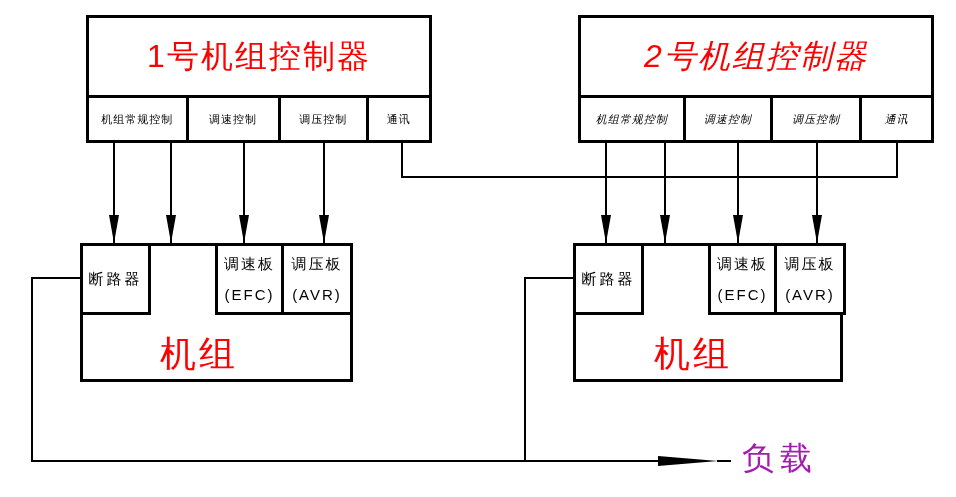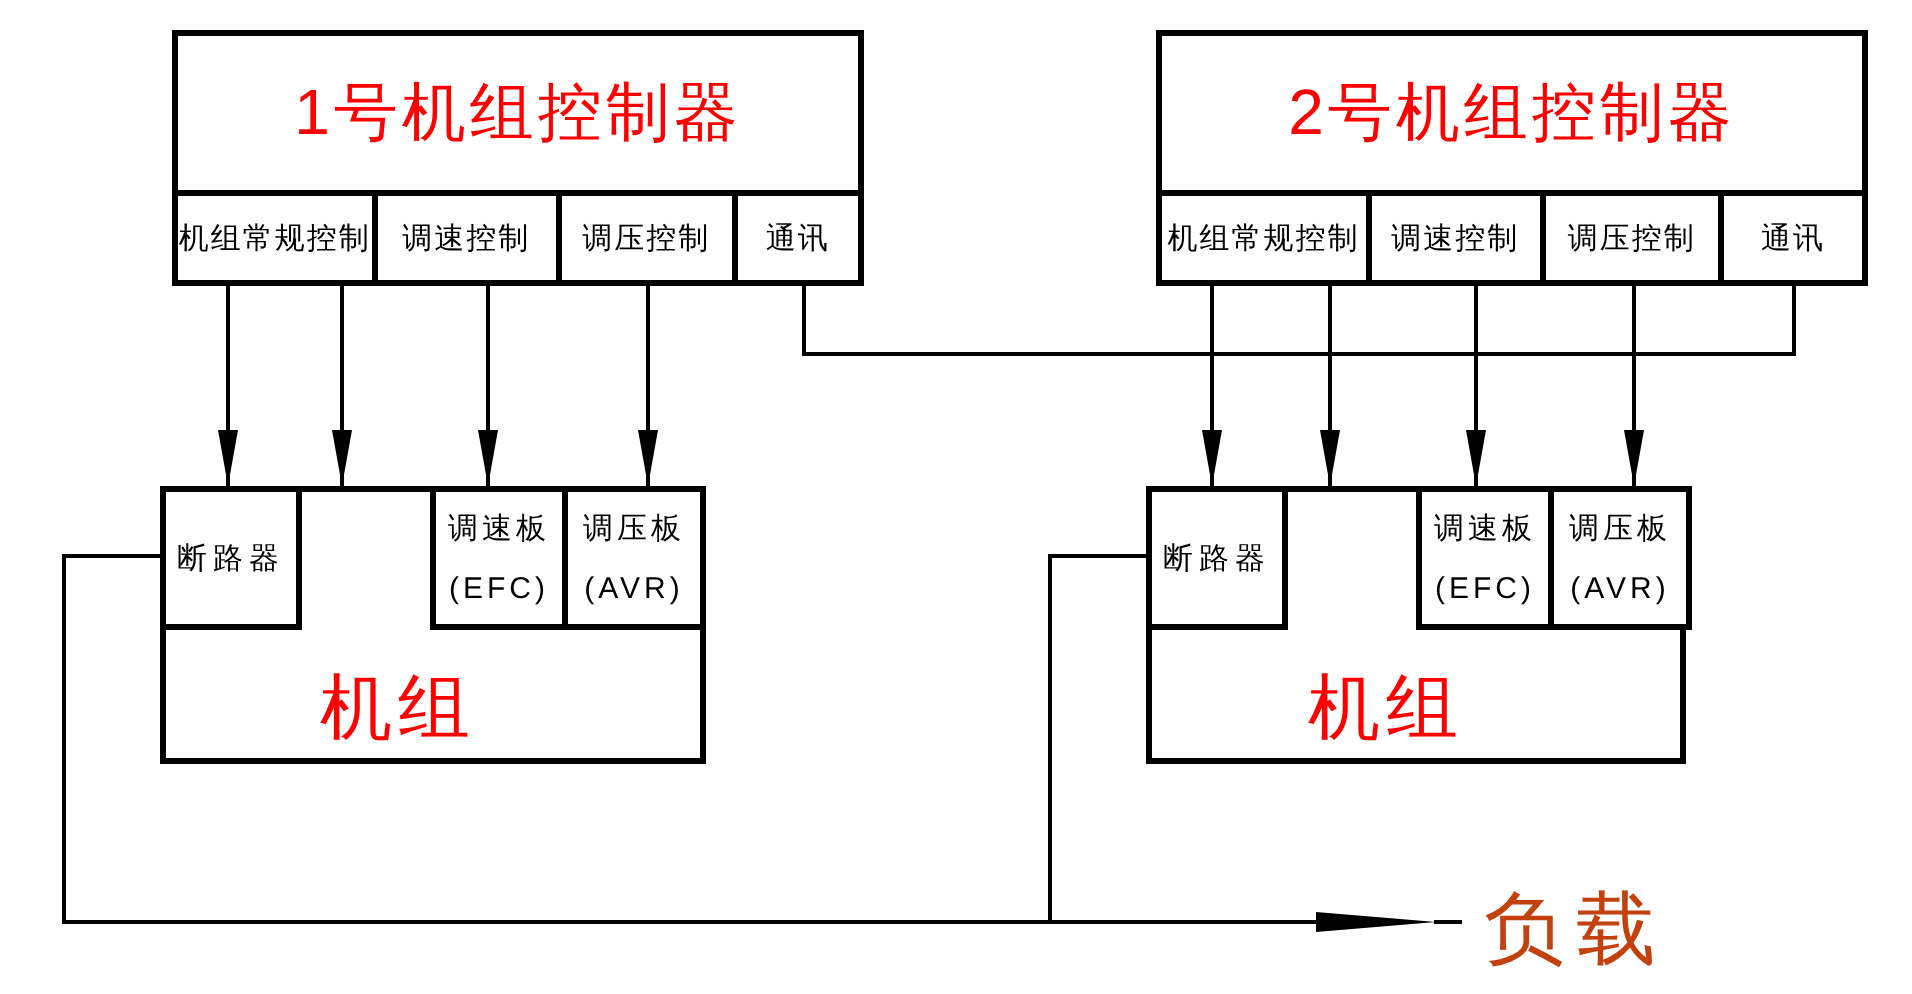--- a/index.html
+++ b/index.html
@@ -9,59 +9,59 @@
   }
   .box{position:absolute;border:3px solid #000;box-sizing:border-box;background:#fff;}
   .ctrl{display:flex;flex-direction:column;}
   .ctrl-title{
     flex:1;display:flex;align-items:center;justify-content:center;
     color:#ff0000;font-size:32px;letter-spacing:2px;white-space:nowrap;
   }
   .ctrl-cells{display:flex;border-top:3px solid #000;height:42px;}
   .cell{
     display:flex;align-items:center;justify-content:center;
-    font-size:15px;letter-spacing:1px;white-space:nowrap;box-sizing:border-box;
+    font-size:11px;letter-spacing:1px;white-space:nowrap;box-sizing:border-box;
   }
   .cell + .cell{border-left:3px solid #000;}
   .sub{position:absolute;border:3px solid #000;box-sizing:border-box;background:#fff;}
   .breaker{display:flex;align-items:center;justify-content:center;
     font-size:15px;letter-spacing:3px;}
   .board{display:flex;flex-direction:column;align-items:center;justify-content:space-around;
     font-size:15px;letter-spacing:2px;padding:3px 0;}
   .unit-label{
     position:absolute;color:#ff0000;font-size:36px;letter-spacing:3px;
     text-align:center;white-space:nowrap;
   }
   .wire{position:absolute;background:#000;}
   .ah-down{position:absolute;width:0;height:0;
     border-left:5px solid transparent;border-right:5px solid transparent;
     border-top:28px solid #000;}
   .ah-right{position:absolute;width:0;height:0;
     border-top:5px solid transparent;border-bottom:5px solid transparent;
     border-left:60px solid #000;}
   .load-label{
-    position:absolute;color:#c2410c;font-size:40px;letter-spacing:6px;white-space:nowrap;
+    position:absolute;color:#a21caf;font-size:32px;letter-spacing:6px;white-space:nowrap;
   }
 </style>
 </head>
 <body>
 
 <div class="canvas">
 
   <div class="box ctrl" style="left:86px;top:15px;width:346px;height:128px;">
     <div class="ctrl-title">1号机组控制器</div>
     <div class="ctrl-cells">
       <div class="cell" style="flex:101 0 0;">机组常规控制</div>
       <div class="cell" style="flex:93 0 0;">调速控制</div>
       <div class="cell" style="flex:89 0 0;">调压控制</div>
       <div class="cell" style="flex:63 0 0;">通讯</div>
     </div>
   </div>
 
-  <div class="box ctrl" style="left:578px;top:15px;width:356px;height:128px;">
+  <div class="box ctrl" style="left:578px;top:15px;width:356px;height:128px;font-style:italic;">
     <div class="ctrl-title">2号机组控制器</div>
     <div class="ctrl-cells">
       <div class="cell" style="flex:106 0 0;">机组常规控制</div>
       <div class="cell" style="flex:88 0 0;">调速控制</div>
       <div class="cell" style="flex:90 0 0;">调压控制</div>
       <div class="cell" style="flex:72 0 0;">通讯</div>
     </div>
   </div>
 
   <div class="wire" style="left:401px;top:141px;width:2px;height:37px;"></div>

